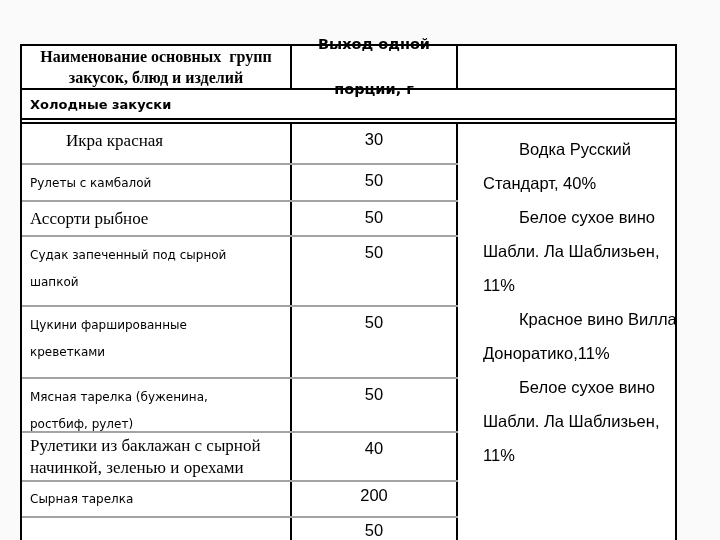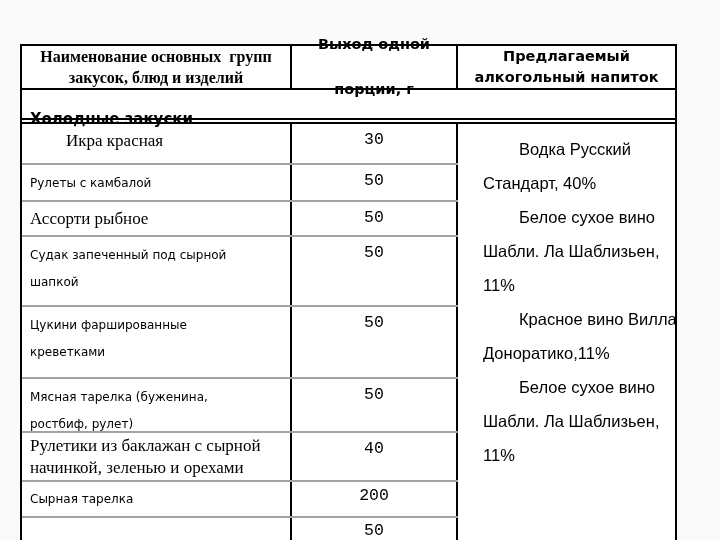--- a/index.html
+++ b/index.html
@@ -30,38 +30,38 @@
   .hc1 { width:270px; border-right:2px solid #000;
          font-family:"Liberation Serif", serif; font-weight:bold; font-size:16px; }
   .hc2 { width:166px; border-right:2px solid #000;
          font-family:"DejaVu Sans", sans-serif; font-weight:600; font-size:14.5px;gap:24px; }
   .hc3 { flex:1;
          font-family:"DejaVu Sans", sans-serif; font-weight:600; font-size:14.5px; }
 
   
   .section-row {
     height:30px; border-bottom:2px solid #000;
-    font-family:"DejaVu Sans", sans-serif; font-weight:bold; font-size:15px;
-    padding:20px 0 0 8px;
+    font-family:"DejaVu Sans", sans-serif; font-weight:bold; font-size:13px;
+    padding:7px 0 0 8px;
   }
   .spacer-row { height:4px; border-bottom:2px solid #000; }
 
   
   .data-area { display:flex; }
   .left-grid { width:436px; }
   .trow { display:flex; }
   .trow:not(.last) { border-bottom:2px solid #a3a3a3; }
   .name-cell {
     width:270px; border-right:2px solid #000;
     padding:5px 8px 0 8px; overflow:hidden;
   }
   .val-cell {
     width:166px; border-right:2px solid #000;
     text-align:center; padding-top:6px;
-    font-family:Liberation Mono, monospace; font-size:16.5px;
+    font-family:Liberation Sans, sans-serif; font-size:16.5px;
   }
   .serif { font-family:"Liberation Serif", serif; font-size:17px; }
   .serif .nline { line-height:23px; }
   .sans  { font-family:"DejaVu Sans", sans-serif; font-size:12px; }
   .sans .nline { line-height:27px; }
   .nline.ind { padding-left:36px; }
 
   .h41{height:41px} .h37{height:37px} .h35{height:35px} .h70{height:70px}
   .h72{height:72px} .h54{height:54px} .h49{height:49px} .h36{height:36px}
   .h31{height:31px}
@@ -85,24 +85,20 @@
   <div class="menu-table">
 
     <div class="hrow">
       <div class="hcell hc1">
         <div class="line">Наименование основных  групп</div>
         <div class="line">закусок, блюд и изделий</div>
       </div>
       <div class="hcell hc2">
         <div class="line">Выход одной</div>
         <div class="line">порции, г</div>
-      </div>
-      <div class="hcell hc3">
-        <div class="line">Предлагаемый</div>
-        <div class="line">алкогольный напиток</div>
       </div>
     </div>
 
     <div class="section-row">Холодные закуски</div>
     <div class="spacer-row"></div>
 
     <div class="data-area">
       <div class="left-grid">
 
         <div class="trow h41">

